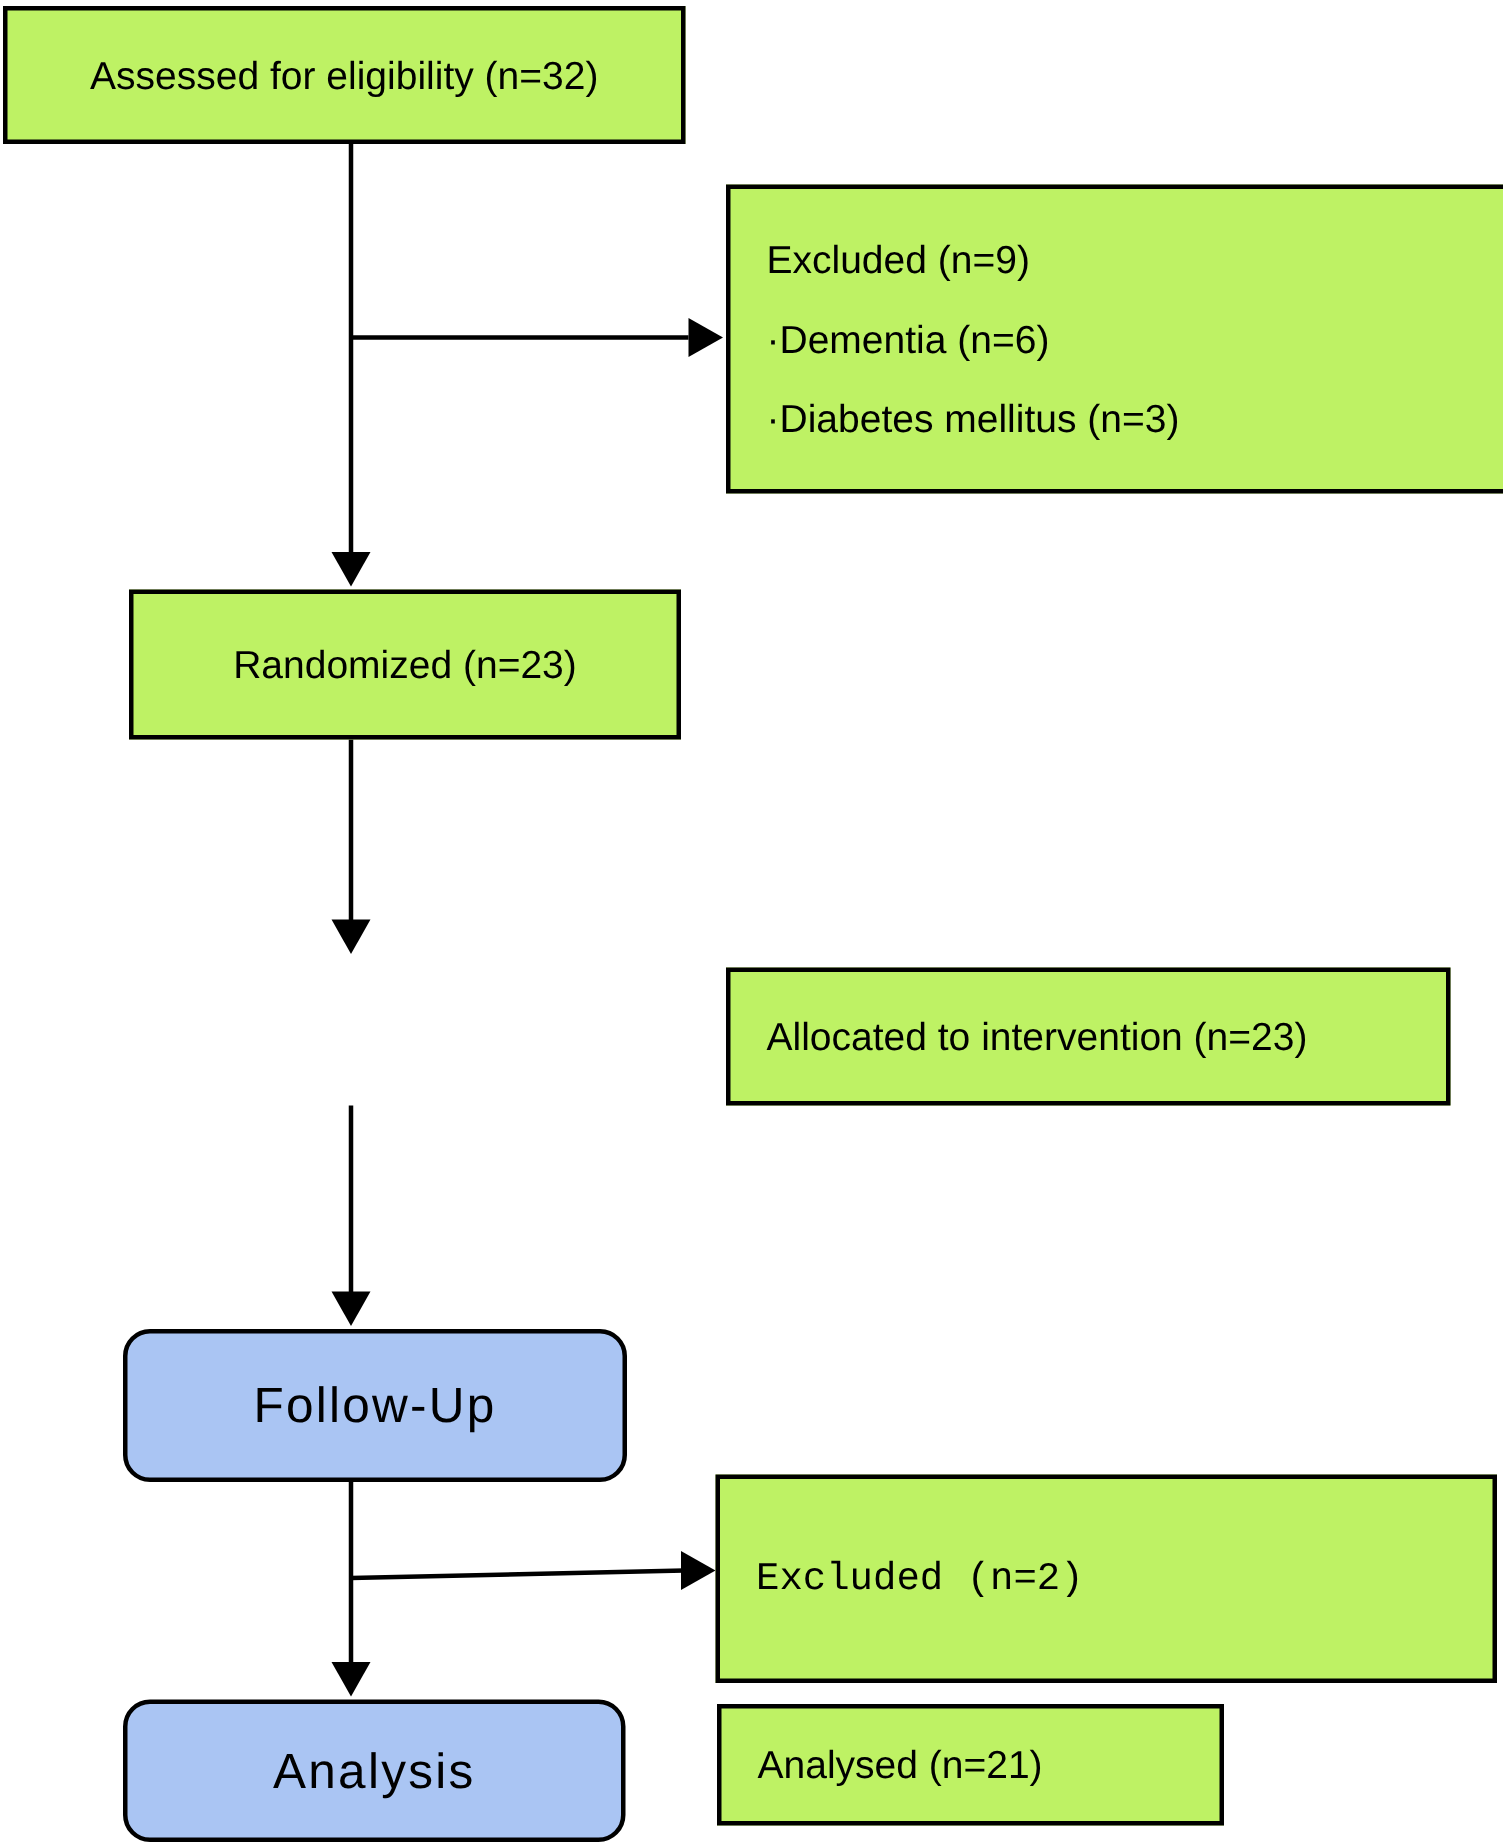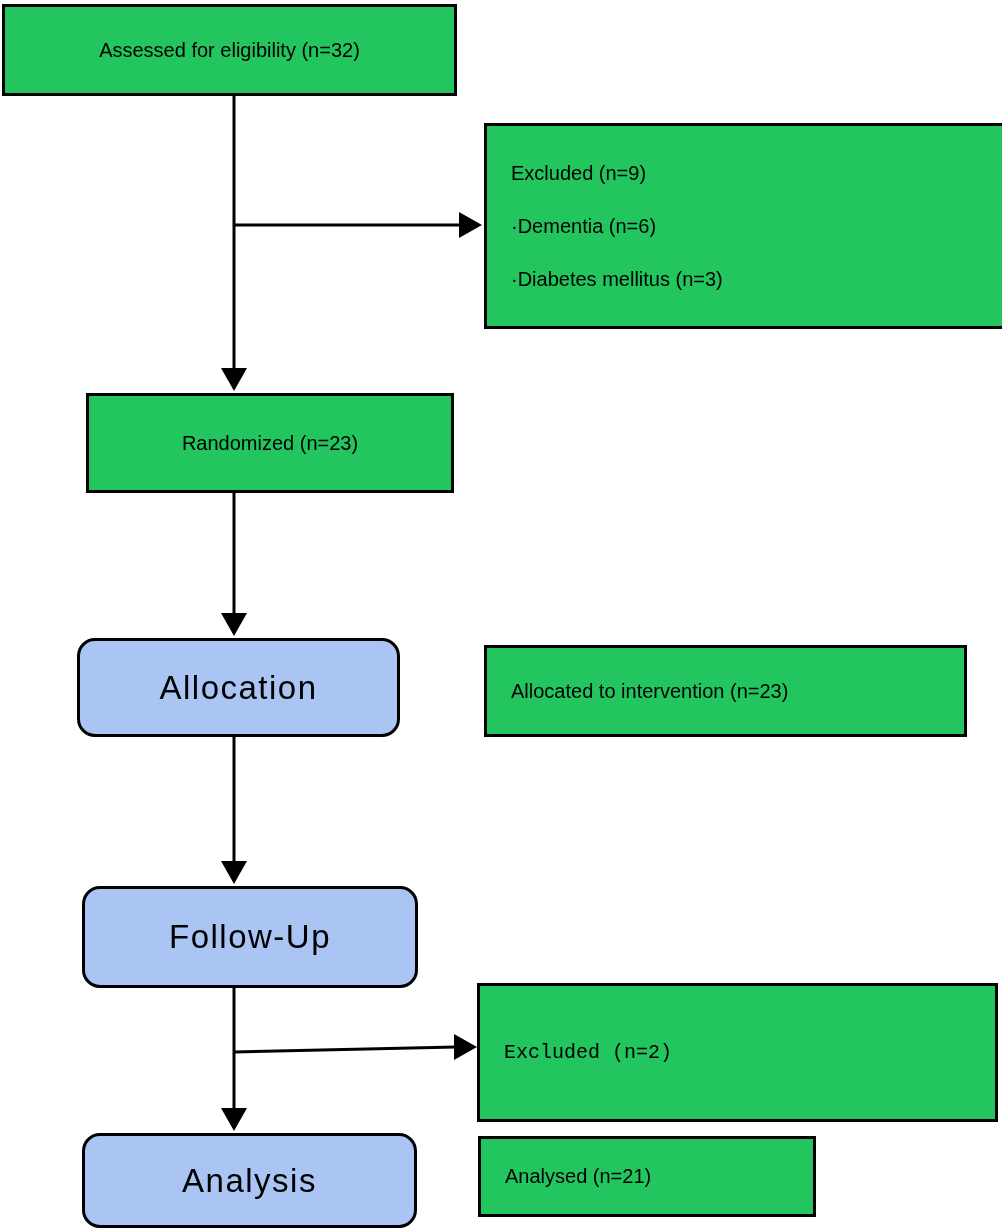--- a/index.html
+++ b/index.html
@@ -14,22 +14,22 @@
   }
   .connectors {
     position: absolute;
     left: 0; top: 0;
     width: 1002px; height: 1232px;
   }
   .box {
     position: absolute;
     box-sizing: border-box;
     border: 3px solid #000000;
-    background: #22c55e;
-    font-size: 20px;
+    background: #bef264;
+    font-size: 26px;
     line-height: 1.25;
   }
   .center {
     display: flex;
     align-items: center;
     justify-content: center;
     text-align: center;
   }
   .side {
     display: flex;
@@ -90,23 +90,20 @@
   <div class="box side n-excluded1">
     <div class="line">Excluded (n=9)</div>
     <div class="line">·Dementia (n=6)</div>
     <div class="line">·Diabetes mellitus (n=3)</div>
   </div>
 
   <div class="box center n-randomized">
     <span>Randomized (n=23)</span>
   </div>
 
-  <div class="box center stage n-allocation">
-    <span>Allocation</span>
-  </div>
 
   <div class="box side n-allocated">
     <div class="line">Allocated to intervention (n=23)</div>
   </div>
 
   <div class="box center stage n-followup">
     <span>Follow-Up</span>
   </div>
 
   <div class="box side n-excluded2">

